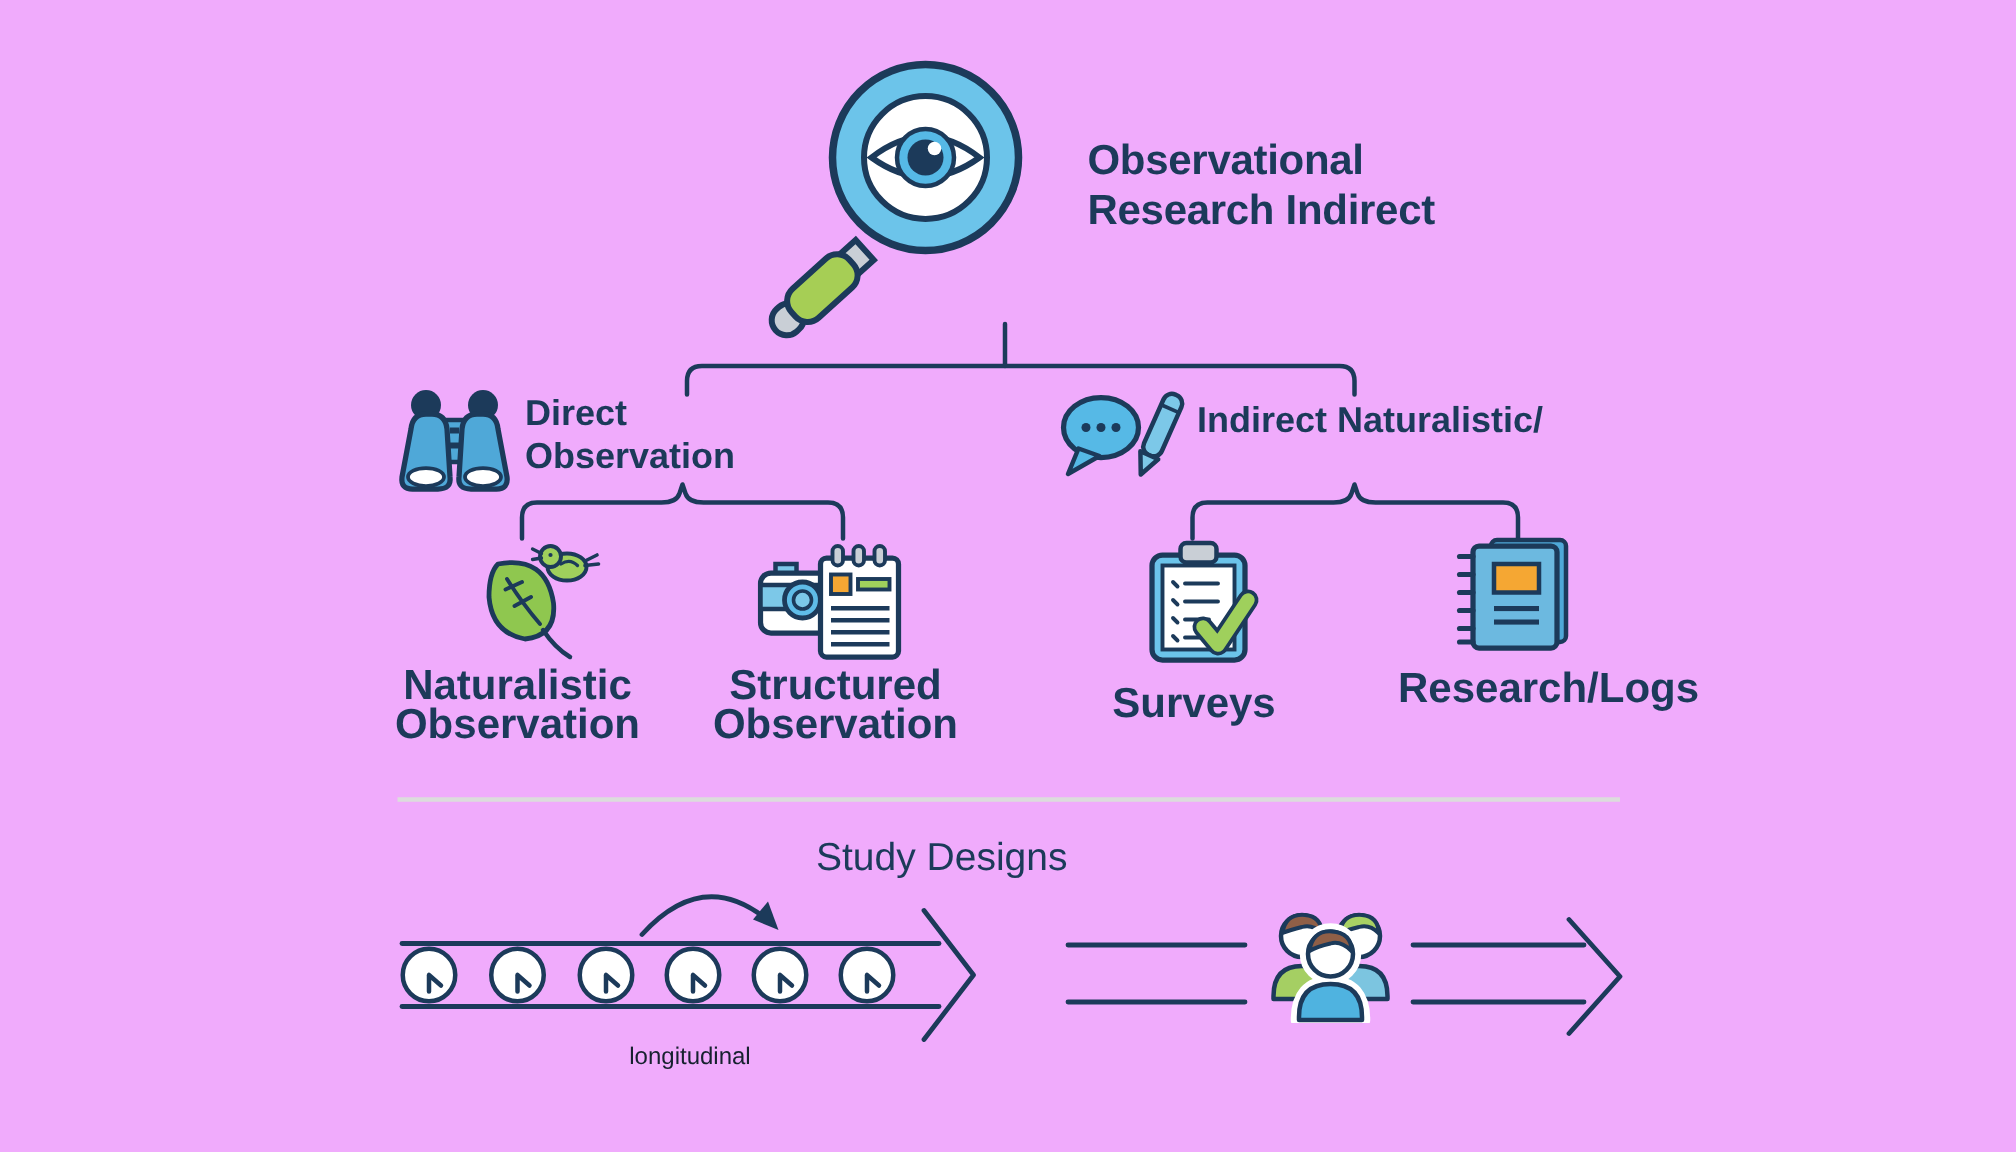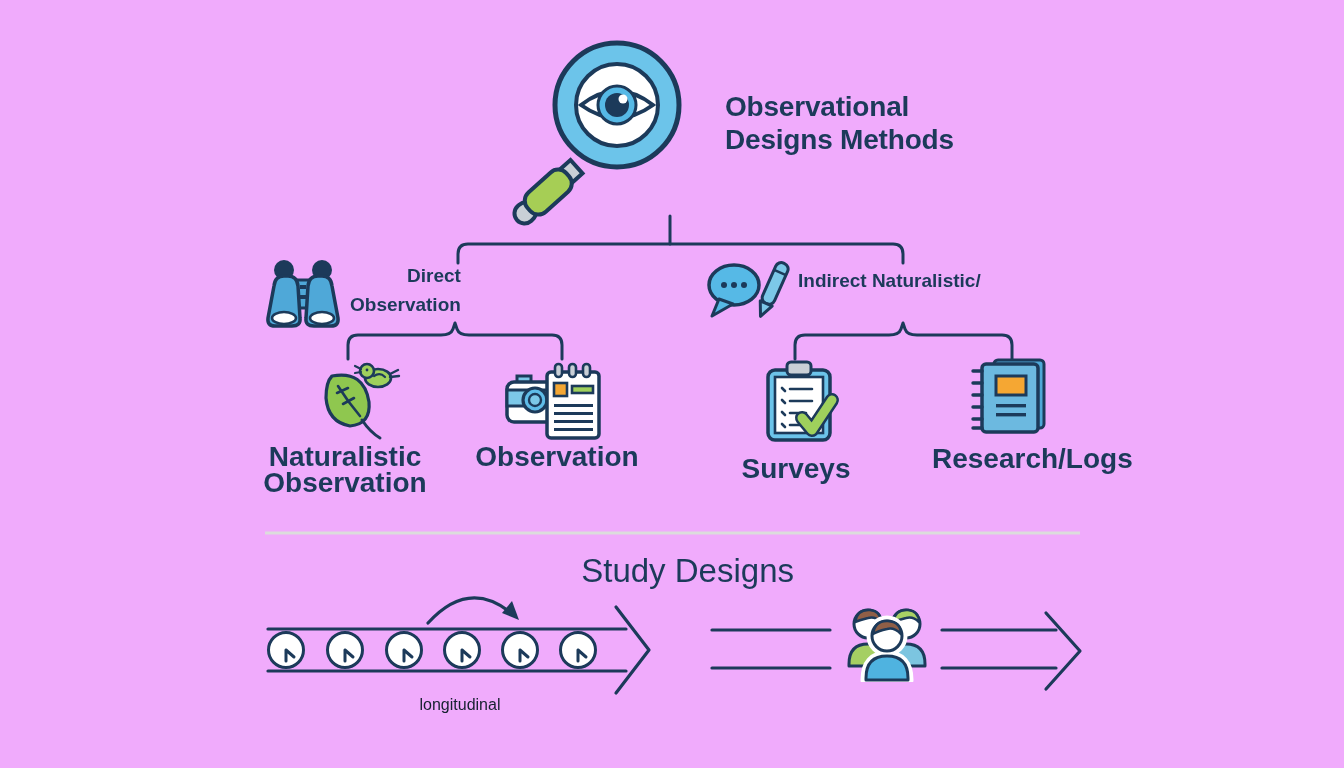--- a/index.html
+++ b/index.html
@@ -5,23 +5,23 @@
   html,body{margin:0;padding:0;background:#fff;}
   .canvas{
     position:relative;width:1344px;height:768px;background:#f0abfc;
     font-family:Liberation Sans, sans-serif;color:#1C3A5A;overflow:hidden;padding-left:41px;
   }
   .abs{position:absolute;}
   svg{display:block;}
   .title{
     font-size:28px;line-height:33px;font-weight:800;letter-spacing:-0.2px;color:#1C3A5A;
   }
-  .branch-label{font-size:19px;line-height:29px;font-weight:600;color:#1C3A5A;text-align:right;}
+  .branch-label{font-size:24px;line-height:29px;font-weight:600;color:#1C3A5A;}
   .leaf-label{font-size:28px;line-height:26px;font-weight:600;color:#1C3A5A;text-align:center;}
-  .section-title{font-size:33px;line-height:30px;font-weight:500;color:#1C3A5A;text-align:right;}
+  .section-title{font-size:26px;line-height:30px;font-weight:500;color:#1C3A5A;text-align:left;}
   .timeline-label{font-size:16px;line-height:28px;font-weight:400;color:#16212F;text-align:center;}
   .overlay{pointer-events:none;}
 </style>
 </head>
 <body>
 
 <div class="canvas">
 
   <svg class="abs overlay" style="left:0;top:0;" width="1344" height="768" viewBox="0 0 1344 768">
     <g stroke="#1C3A5A" stroke-width="3" fill="none" stroke-linecap="round" stroke-linejoin="round">
@@ -94,21 +94,21 @@
     <circle cx="122" cy="69" r="41" fill="#ffffff" stroke="#1C3A5A" stroke-width="4"></circle>
 
     <path d="M86,69 Q122,41 158,69 Q122,95 86,69 Z" fill="#ffffff" stroke="#1C3A5A" stroke-width="4"></path>
     <circle cx="122" cy="69" r="19" fill="#56B9E6" stroke="#1C3A5A" stroke-width="3"></circle>
     <circle cx="122" cy="69" r="12" fill="#1C3A5A"></circle>
     <circle cx="128" cy="63" r="4.5" fill="#ffffff"></circle>
   </svg>
 
   <div class="abs title" style="left:725px;top:90px;">
     <div>Observational</div>
-    <div>Designs Methods</div>
+    <div>Research Indirect</div>
   </div>
 
   <svg class="abs" style="left:262px;top:258px;" width="82" height="72" viewBox="0 0 82 72">
     <circle cx="22" cy="12" r="10" fill="#1C3A5A"></circle>
     <circle cx="60" cy="12" r="10" fill="#1C3A5A"></circle>
     <rect x="33" y="22" width="16" height="28" fill="#4FA8D8" stroke="#1C3A5A" stroke-width="3"></rect>
     <path d="M6,60 L12,28 Q13,18 22,18 L26,18 Q35,18 36,28 L38,60 Q39,68 30,68 L13,68 Q5,68 6,60 Z" fill="#4FA8D8" stroke="#1C3A5A" stroke-width="3.5" stroke-linejoin="round"></path>
     <path d="M44,60 L46,28 Q47,18 56,18 L60,18 Q69,18 70,28 L76,60 Q77,68 69,68 L52,68 Q43,68 44,60 Z" fill="#4FA8D8" stroke="#1C3A5A" stroke-width="3.5" stroke-linejoin="round"></path>
     <ellipse cx="22" cy="60" rx="12" ry="6" fill="#ffffff" stroke="#1C3A5A" stroke-width="2.5"></ellipse>
     <ellipse cx="60" cy="60" rx="12" ry="6" fill="#ffffff" stroke="#1C3A5A" stroke-width="2.5"></ellipse>
@@ -170,20 +170,21 @@
     <rect x="49" y="21" width="13" height="13" fill="#F5A733" stroke="#1C3A5A" stroke-width="2.6"></rect>
     <rect x="67" y="24" width="21" height="7" fill="#9FD05C" stroke="#1C3A5A" stroke-width="2.6"></rect>
     <g fill="#1C3A5A">
       <rect x="49" y="42" width="39" height="3"></rect>
       <rect x="49" y="50" width="39" height="3"></rect>
       <rect x="49" y="58" width="39" height="3"></rect>
       <rect x="49" y="66" width="39" height="3"></rect>
     </g>
   </svg>
   <div class="abs leaf-label" style="left:472px;top:444px;width:170px;">
+    <div>Structured</div>
     <div>Observation</div>
   </div>
 
   <svg class="abs" style="left:760px;top:360px;" width="82" height="86" viewBox="0 0 82 86">
     <rect x="8" y="10" width="62" height="70" rx="7" fill="#6CC4EA" stroke="#1C3A5A" stroke-width="3.5"></rect>
     <rect x="15" y="17" width="48" height="56" fill="#ffffff" stroke="#1C3A5A" stroke-width="2.6"></rect>
     <rect x="27" y="2" width="24" height="13" rx="4" fill="#C9CFD6" stroke="#1C3A5A" stroke-width="3"></rect>
     <g stroke="#1C3A5A" stroke-width="2.6" stroke-linecap="round">
       <path d="M22,28 l3,3 M30,29 h22"></path>
       <path d="M22,40 l3,3 M30,41 h22"></path>

